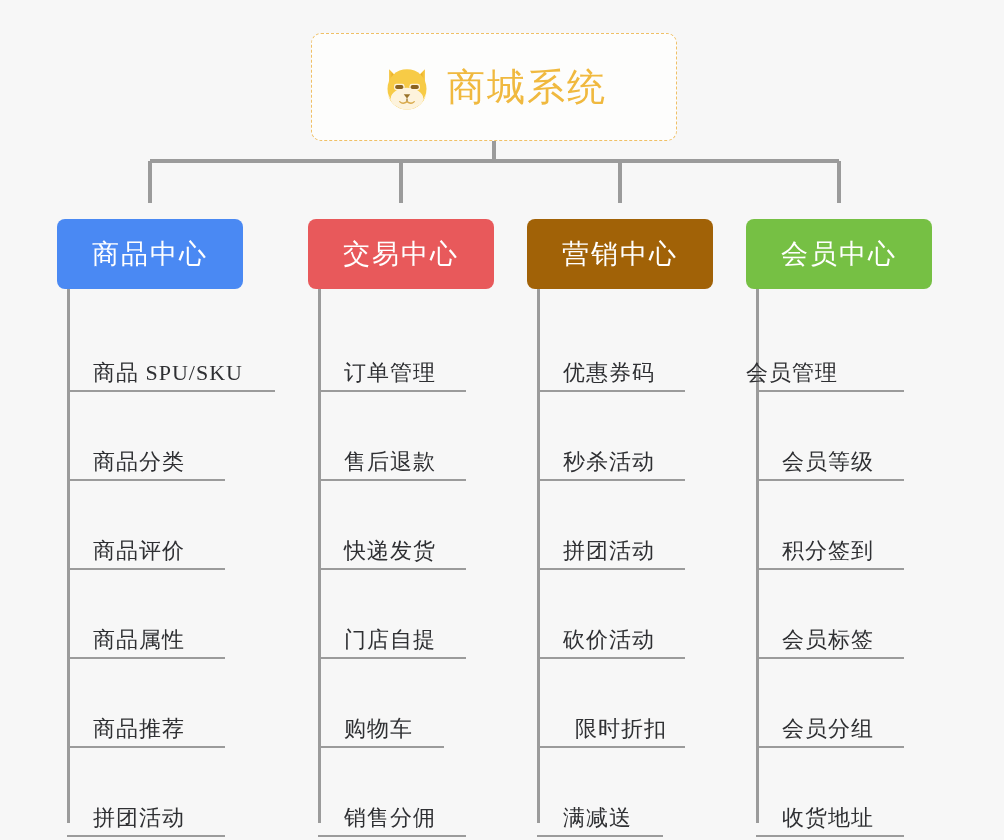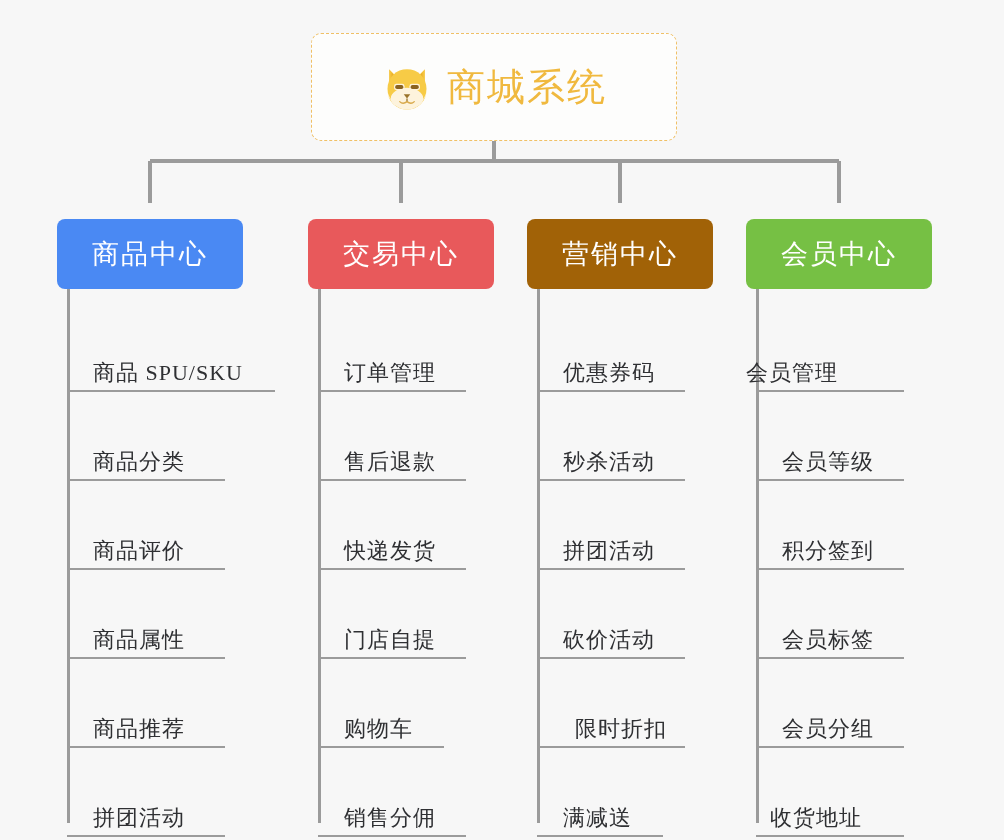--- a/index.html
+++ b/index.html
@@ -261,17 +261,17 @@
         <div class="leaf">
           <div class="leaf-underline" style="width: 148px; background: rgb(155, 155, 155);"></div>
           <div class="leaf-label" style="margin-left: 36px;">会员标签</div>
         </div>
         <div class="leaf">
           <div class="leaf-underline" style="width: 148px; background: rgb(155, 155, 155);"></div>
           <div class="leaf-label" style="margin-left: 36px;">会员分组</div>
         </div>
         <div class="leaf">
           <div class="leaf-underline" style="width: 148px; background: rgb(155, 155, 155);"></div>
-          <div class="leaf-label" style="margin-left: 24px;">收货地址</div>
+          <div class="leaf-label" style="margin-left: 36px;">收货地址</div>
         </div>
       </div>
     </div>
   </div>
 
 </body></html>

